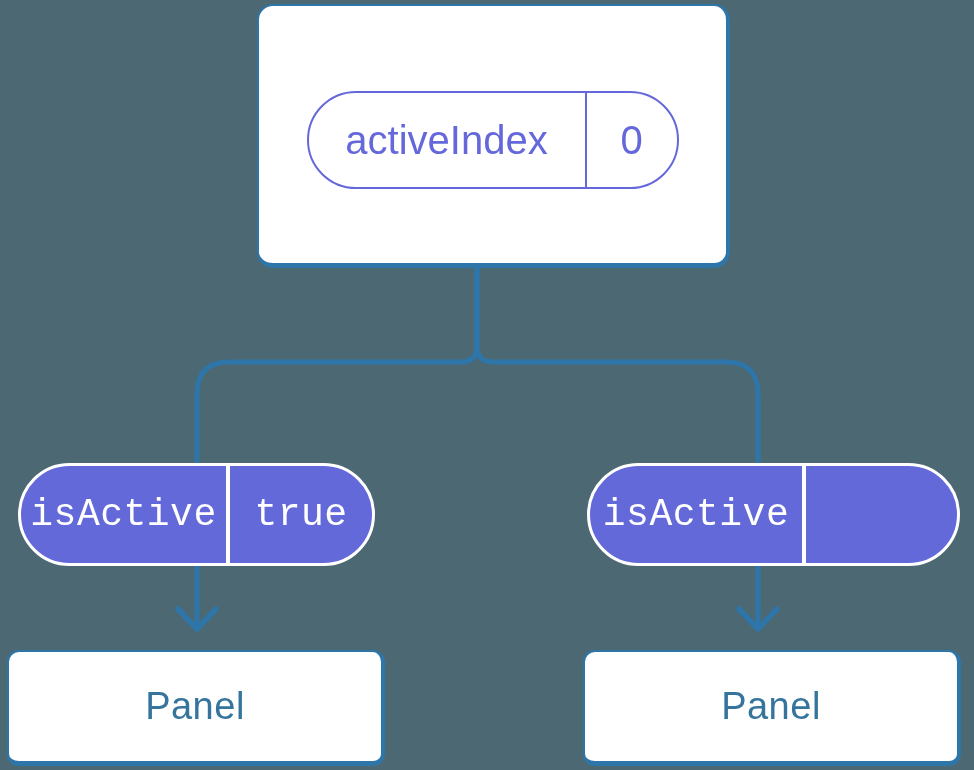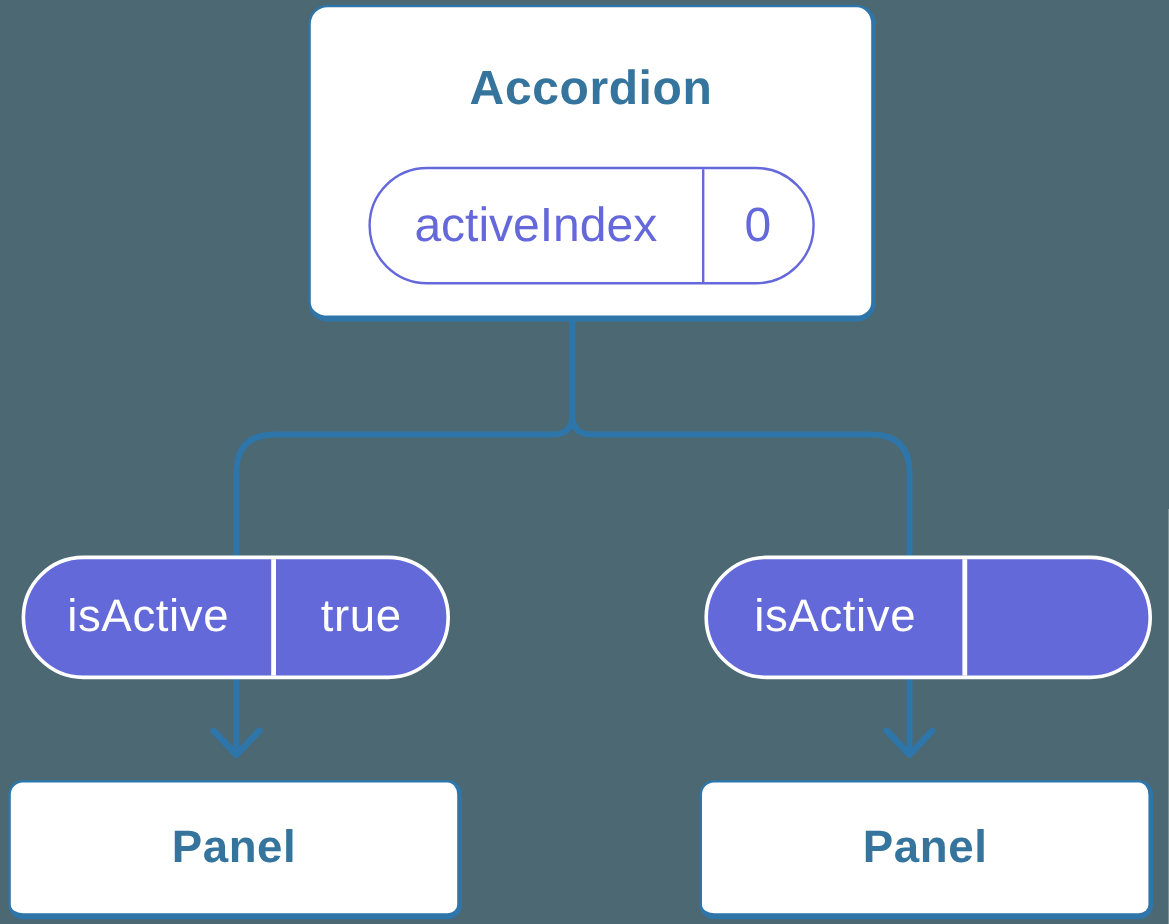--- a/index.html
+++ b/index.html
@@ -65,21 +65,21 @@
   .state-pill .cell.name{width:278px;border-right:2.5px solid var(--purple-text);}
   .state-pill .cell.value{flex:1;}
 
   
   .prop-pill{
     position:absolute;z-index:2;
     top:463px;height:103px;
     background:var(--purple-fill);
     border:3px solid #FFFFFF;
     border-radius:52px;
-    display:flex;align-items:stretch;
+    display:flex;align-items:stretch;font-family:Liberation Mono, monospace;
   }
   .prop-pill.left{left:18px;width:357px;}
   .prop-pill.right{left:587px;width:373px;}
   .prop-pill .cell{
     display:flex;align-items:center;justify-content:center;
     font-size:38px;font-weight:500;
     color:var(--pill-text);
     letter-spacing:0.5px;
   }
   .prop-pill.left  .cell.name{width:209px;border-right:4px solid #FFFFFF;}
@@ -93,39 +93,38 @@
     background:var(--card-bg);
     border:2px solid var(--line);
     border-right-width:4px;
     border-bottom-width:5px;
     border-radius:12px;
     display:flex;align-items:center;justify-content:center;
   }
   .panel-card.left{left:7px;}
   .panel-card.right{left:583px;}
   .panel-label{
-    font-size:38px;font-weight:700;
+    font-size:38px;font-weight:400;
     color:var(--heading-text);
     letter-spacing:0.5px;
   }
 </style>
 </head>
 <body>
 
 <div class="stage">
 
   <svg class="connector" width="974" height="770" viewBox="0 0 974 770">
     <path class="tree-line" d="M 477 258 L 477 346 Q 477 362 461 362 L 229 362 Q 197 362 197 394 L 197 626"></path>
     <path class="tree-line" d="M 477 258 L 477 346 Q 477 362 493 362 L 726 362 Q 758 362 758 394 L 758 626"></path>
     <path class="arrow-head" d="M 178 609 L 197 629 L 216 609"></path>
     <path class="arrow-head" d="M 739 609 L 758 629 L 777 609"></path>
   </svg>
 
   <div class="accordion-card">
-    <div class="accordion-title">Accordion</div>
     <div class="state-pill">
       <div class="cell name">activeIndex</div>
       <div class="cell value">0</div>
     </div>
   </div>
 
   <div class="prop-pill left">
     <div class="cell name">isActive</div>
     <div class="cell value">true</div>
   </div>

